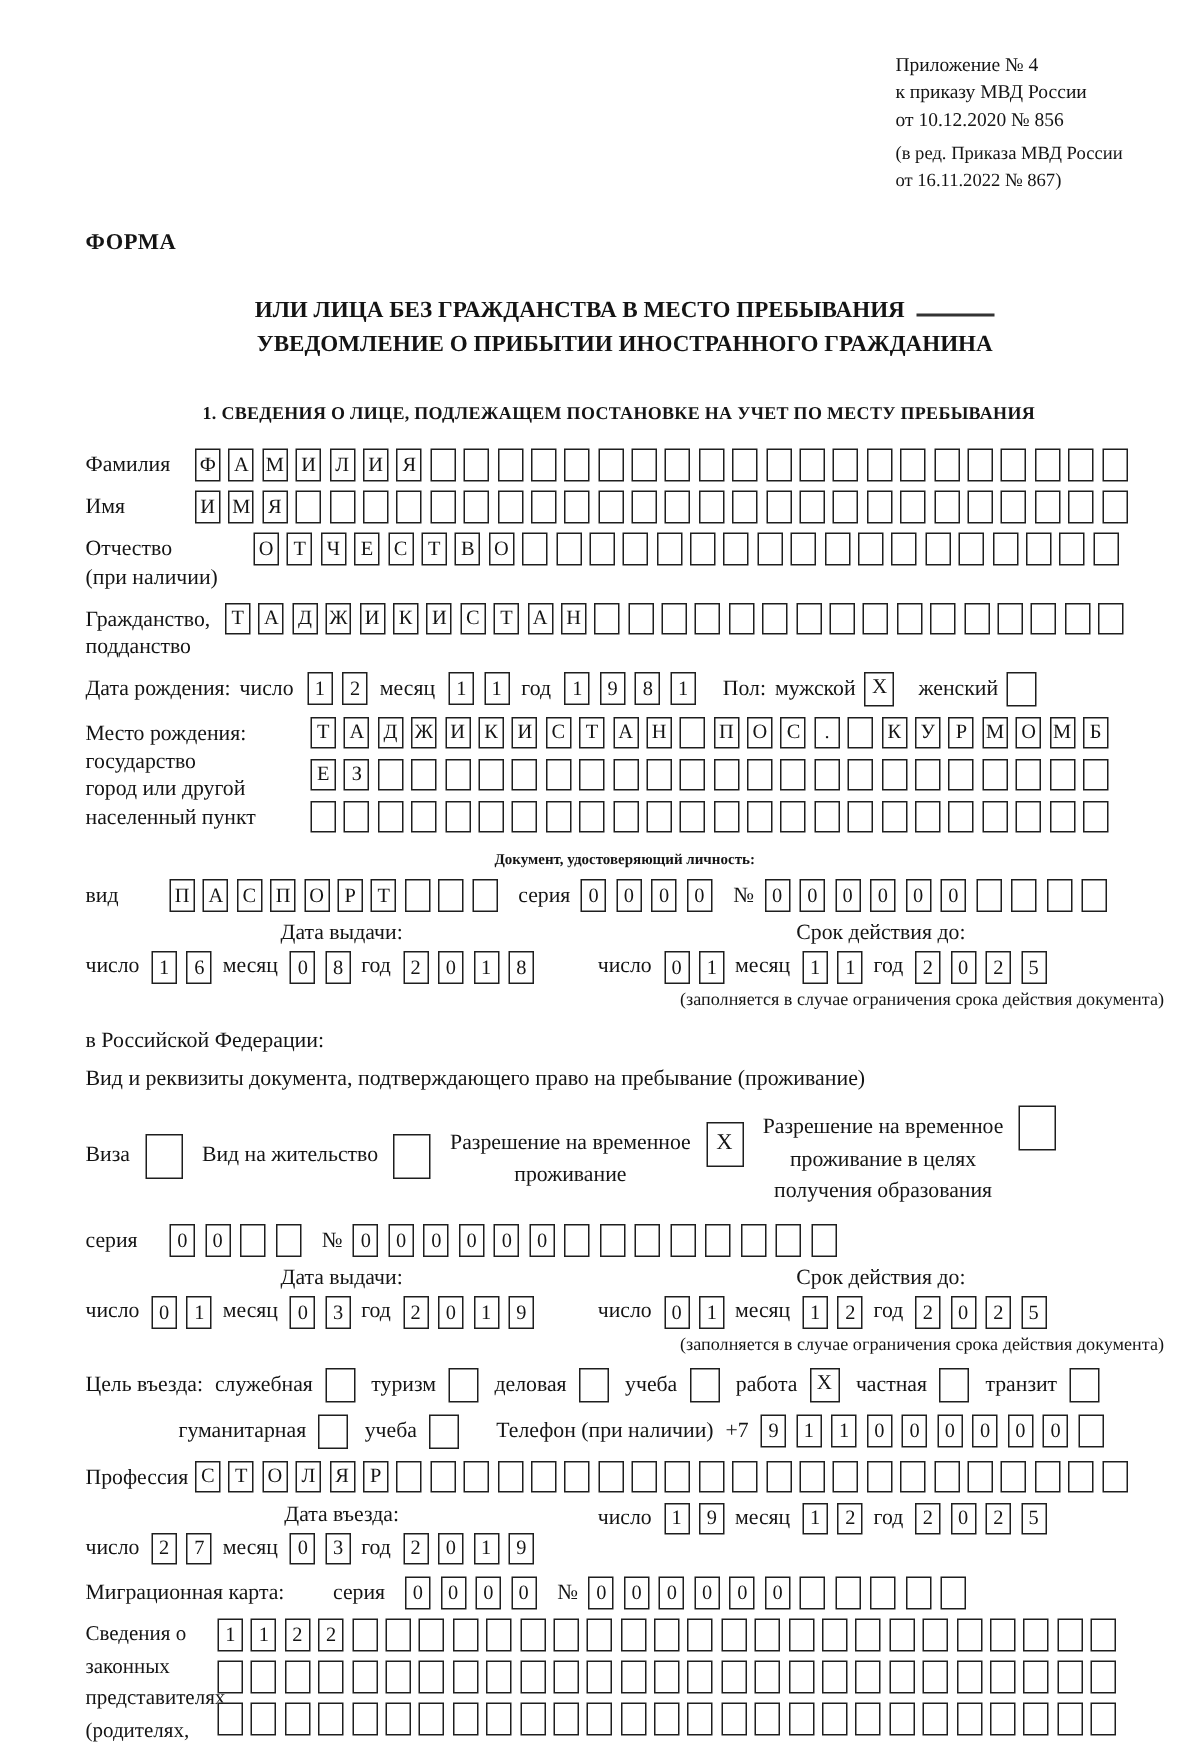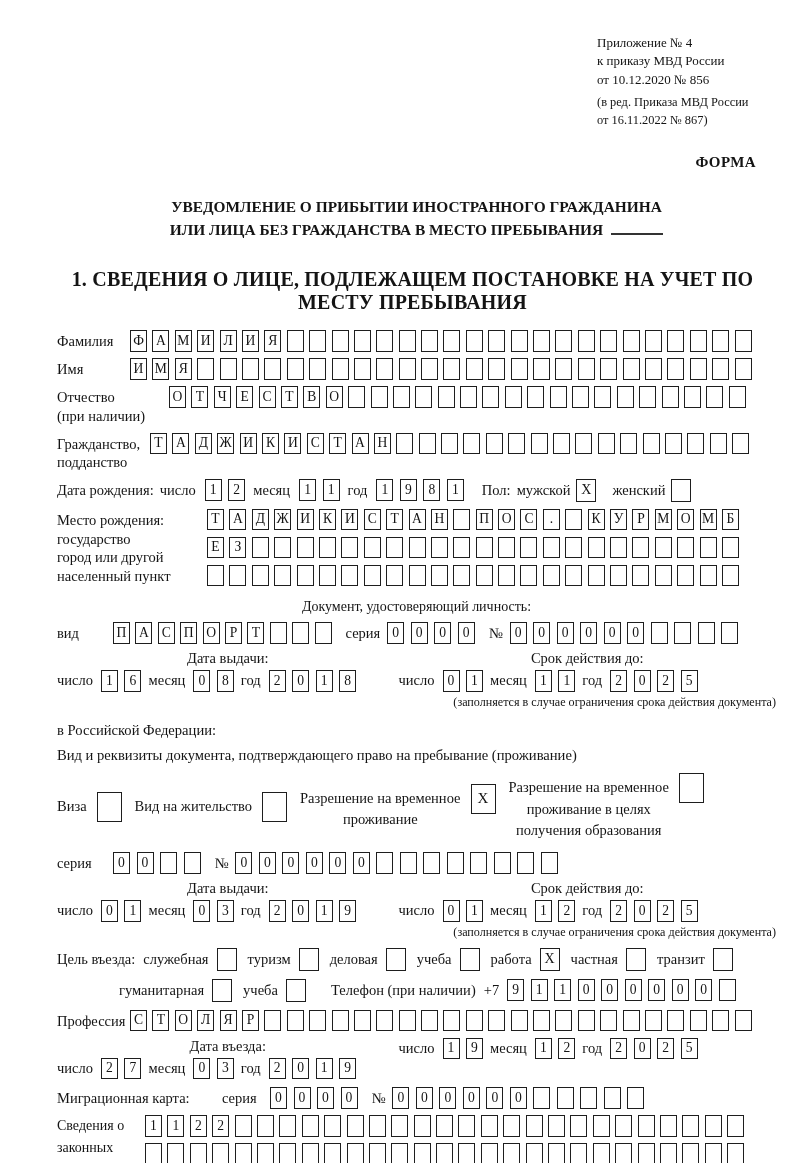--- a/index.html
+++ b/index.html
@@ -2,26 +2,26 @@
 <html><head>
 <meta charset="utf-8">
 <style>
   html,body{margin:0;padding:0;background:#ffffff;}
   body{width:800px;min-height:1163px;font-family:"Liberation Serif",serif;color:#141414;}
   .page{padding:34px 24px 26px 57px;}
 
   
   .hdr{margin-left:540px;font-size:13px;line-height:1.42;}
   .hdr .amend{margin-top:5px;font-size:12.4px;}
-  .forma{text-align:right;font-weight:bold;font-size:15px;margin:24px 20px 0 0;letter-spacing:.4px;}
+  .forma{text-align:left;font-weight:bold;font-size:15px;margin:24px 4px 0 0;letter-spacing:.4px;}
 
   
   .title{margin-top:24px;text-align:center;font-weight:bold;font-size:15.4px;line-height:1.55;}
   .blank{display:inline-block;width:52px;border-bottom:2.2px solid #333;margin-left:8px;height:12px;}
-  .sec-h{margin:26px 0 16px -8px;font-weight:bold;font-size:20px;text-align:center;letter-spacing:.2px;}
+  .sec-h{margin:26px 0 16px -8px;font-weight:bold;font-size:12px;text-align:center;letter-spacing:.2px;}
 
   
   .frow{display:flex;align-items:flex-start;margin-bottom:6.5px;}
   .lbl{font-size:14.5px;line-height:1.3;flex:none;padding-top:2px;}
   .w73{width:73px}.w112{width:112px}.w93{width:93px}.w150{width:150px}.w56{width:56px}
   .boxes{display:flex;gap:5.4px;flex-wrap:nowrap;}
   .boxes.dg{gap:6.5px;}
   .box{flex:none;box-sizing:border-box;width:17px;height:21.5px;border:1.6px solid #1e1e1e;
        display:flex;align-items:center;justify-content:center;font-size:13.6px;background:#fff;}
   .stack .boxes{margin-bottom:6.5px;}
@@ -36,21 +36,21 @@
   .dates{display:flex;margin-bottom:2px;}
   .dhalf{width:47.5%;}
   .dhalf2{flex:1;}
   .dhead{text-align:center;font-size:14.5px;margin-bottom:3px;}
   .note{font-size:12.1px;text-align:right;margin-top:3px;margin-bottom:6px;}
 
   .birth{display:flex;align-items:center;gap:6px;font-size:14.5px;margin-bottom:7px;flex-wrap:nowrap;}
   .birth .boxes{margin:0 2px;}
   .sexgap{margin-left:10px;}
 
-  .doc-head{text-align:center;font-weight:normal;font-size:14px;margin:4px 0 7px 0;}
+  .doc-head{text-align:center;font-weight:bold;font-size:10px;margin:4px 0 7px 0;}
   .inline-gap{margin:0 7px 0 14px;font-size:14.5px;padding-top:3px;}
 
   .intro{font-size:14.6px;line-height:1.75;margin-bottom:4px;}
 
   .visarow{display:flex;align-items:center;gap:13px;margin:2px 0 10px 0;font-size:14.5px;}
   .vopt{display:flex;gap:10px;align-items:flex-start;}
   .vtext{text-align:center;line-height:1.5;padding-top:4px;}
 
   .optrow{display:flex;align-items:center;gap:8px;font-size:14.5px;margin-bottom:8px;}
   .optrow .cbx2{margin-right:3px;}
@@ -70,24 +70,24 @@
     <div>к приказу МВД России</div>
     <div>от 10.12.2020 № 856</div>
     <div class="amend">
       <div>(в ред. Приказа МВД России</div>
       <div>от 16.11.2022 № 867)</div>
     </div>
   </div>
   <div class="forma">ФОРМА</div>
 
   <div class="title">
-    <div>УВЕДОМЛЕНИЕ О ПРИБЫТИИ ИНОСТРАННОГО ГРАЖДАНИНА</div>
     <div>
       <span>ИЛИ ЛИЦА БЕЗ ГРАЖДАНСТВА В МЕСТО ПРЕБЫВАНИЯ</span><span class="blank"></span>
     </div>
+    <div>УВЕДОМЛЕНИЕ О ПРИБЫТИИ ИНОСТРАННОГО ГРАЖДАНИНА</div>
   </div>
 
   <div class="sec-h">1. СВЕДЕНИЯ О ЛИЦЕ, ПОДЛЕЖАЩЕМ ПОСТАНОВКЕ НА УЧЕТ ПО МЕСТУ ПРЕБЫВАНИЯ</div>
 
   <div class="frow">
     <div class="lbl w73">Фамилия</div>
     <div class="boxes">
         <span class="box">Ф</span>
         <span class="box">А</span>
         <span class="box">М</span>

